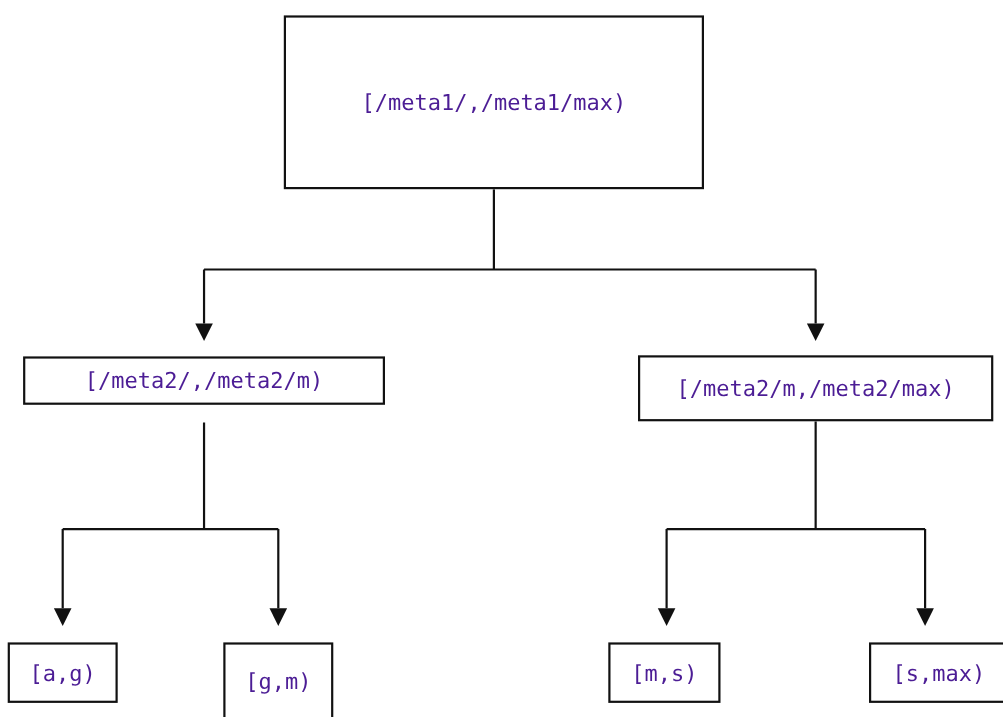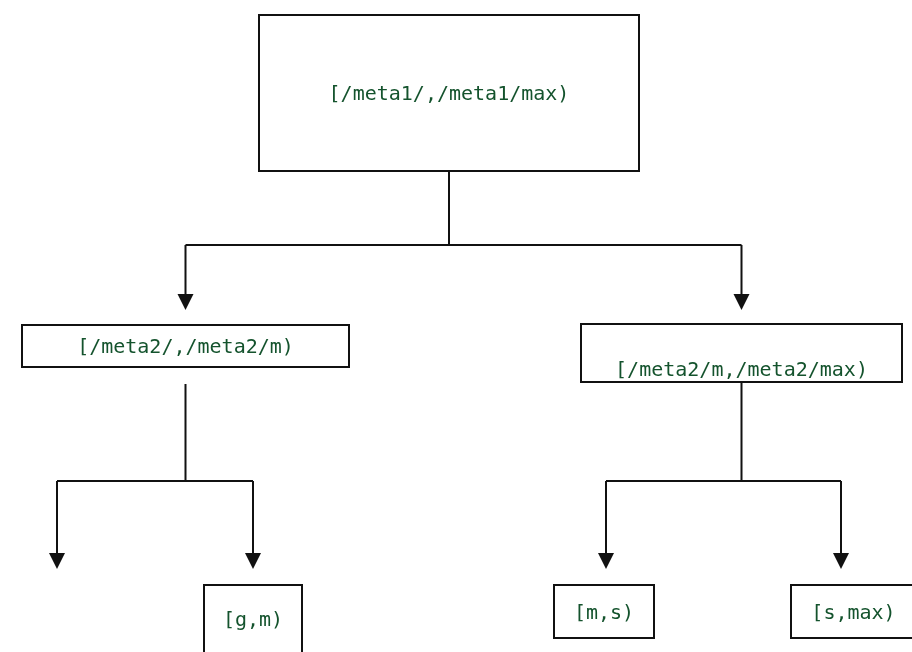--- a/index.html
+++ b/index.html
@@ -6,21 +6,21 @@
     margin: 0;
     padding: 0;
     background: #ffffff;
   }
   .canvas {
     position: relative;
     width: 912px;
     height: 652px;
     background: #ffffff;
     font-family: "DejaVu Sans Mono", "Liberation Mono", monospace;
-    color: #14532d;
+    color: #4c1d95;
     overflow: hidden;
   }
   .connectors {
     position: absolute;
     left: 0;
     top: 0;
     width: 912px;
     height: 652px;
   }
   .node {
@@ -30,21 +30,21 @@
     background: #ffffff;
     display: flex;
     align-items: center;
     justify-content: center;
     font-size: 20px;
     letter-spacing: 0;
     white-space: nowrap;
   }
   .node-root  { left: 258px; top: 14px;  width: 382px; height: 158px; }
   .node-left  { left: 21px;  top: 324px; width: 329px; height: 44px;  }
-  .node-right { left: 580px; top: 323px; width: 323px; height: 60px; align-items: flex-end;  }
+  .node-right { left: 580px; top: 323px; width: 323px; height: 60px;  }
   .node-ag    { left: 7px;   top: 584px; width: 100px; height: 55px;  }
   .node-gm    { left: 203px; top: 584px; width: 100px; height: 70px;  }
   .node-ms    { left: 553px; top: 584px; width: 102px; height: 55px;  }
   .node-smax  { left: 778px; top: 584px; width: 127px; height: 55px; margin-left: 12px;  }
   .edge-line {
     stroke: #111111;
     stroke-width: 2;
     fill: none;
   }
   .arrow-head {
@@ -77,20 +77,23 @@
   </div>
 
   <div class="node node-left">
     <span>[/meta2/,/meta2/m)</span>
   </div>
 
   <div class="node node-right">
     <span>[/meta2/m,/meta2/max)</span>
   </div>
 
+  <div class="node node-ag">
+    <span>[a,g)</span>
+  </div>
 
   <div class="node node-gm">
     <span>[g,m)</span>
   </div>
 
   <div class="node node-ms">
     <span>[m,s)</span>
   </div>
 
   <div class="node node-smax">

